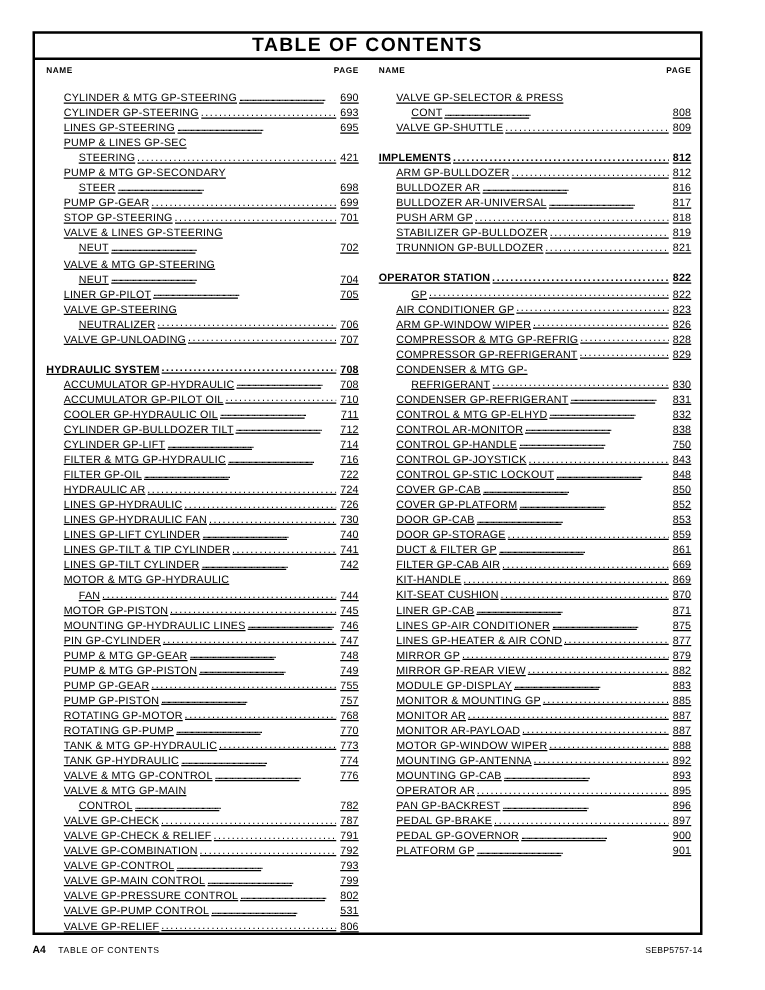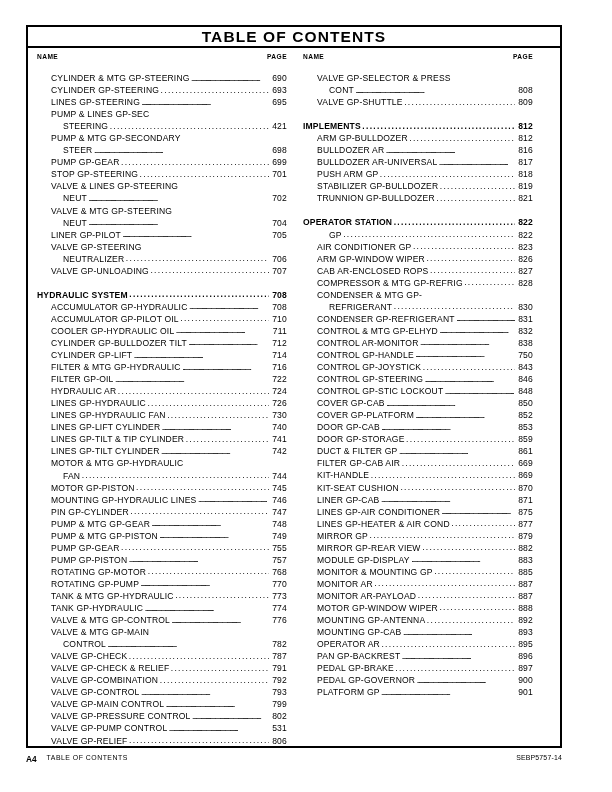--- a/index.html
+++ b/index.html
@@ -50,37 +50,38 @@
     display: flex;
     padding: 0;
     box-sizing: border-box;
   }
   .toc-column {
     width: 50%;
     box-sizing: border-box;
     padding: 5px 8px 0 8px;
   }
   .toc-column.left  { padding-left: 9px;  padding-right: 7px; }
-  .toc-column.right { padding-left: 9px;  padding-right: 27px; }
+  .toc-column.right { padding-left: 9px;  padding-right: 7px; }
 
   
   .col-head {
     display: flex;
     justify-content: space-between;
     font-size: 6.6px;
     font-weight: bold;
     letter-spacing: 0.45px;
     margin-bottom: 12px;
   }
 
   
   ul.toc-list {
     list-style: none;
     margin: 0;
     padding: 0;
+    text-decoration: underline;
   }
   li.toc-row {
     display: flex;
     align-items: baseline;
     font-size: 8.55px;
     line-height: 12.05px;
     letter-spacing: 0.18px;
     white-space: nowrap;
   }
   li.toc-row .label {
@@ -119,21 +120,21 @@
   
   li.toc-row.gap-before { margin-top: 12px; }
 
   
   #page-footer {
     position: absolute;
     left: 26px;
     top: 754px;
     width: 536px;
     display: flex;
-    align-items: flex-start;
+    align-items: flex-end;
   }
   #footer-page-num {
     font-size: 8.3px;
     font-weight: bold;
     margin-right: 10px;
   }
   #footer-doc-title {
     font-size: 6.9px;
     letter-spacing: 0.5px;
     flex: 1 1 auto;
@@ -509,28 +510,28 @@
             <span class="label">AIR CONDITIONER GP</span>
             <span class="leader"></span>
             <span class="page">823</span>
           </li>
           <li class="toc-row lvl-item">
             <span class="label">ARM GP-WINDOW WIPER</span>
             <span class="leader"></span>
             <span class="page">826</span>
           </li>
           <li class="toc-row lvl-item">
-            <span class="label">CAB AR-ENCLOSED ROPS</span>
-            <span class="leader"></span>
-            <span class="page">827</span>
-          </li>
-          <li class="toc-row lvl-item">
             <span class="label">COMPRESSOR &amp; MTG GP-REFRIG</span>
             <span class="leader"></span>
             <span class="page">828</span>
+          </li>
+          <li class="toc-row lvl-item">
+            <span class="label">COMPRESSOR GP-REFRIGERANT</span>
+            <span class="leader"></span>
+            <span class="page">829</span>
           </li>
           <li class="toc-row lvl-item nolead">
             <span class="label">CONDENSER &amp; MTG GP-</span>
             <span class="leader"></span>
             <span class="page"></span>
           </li>
           <li class="toc-row lvl-cont">
             <span class="label">REFRIGERANT</span>
             <span class="leader"></span>
             <span class="page">830</span>
@@ -552,25 +553,20 @@
           </li>
           <li class="toc-row lvl-item tight">
             <span class="label">CONTROL GP-HANDLE</span>
             <span class="leader"></span>
             <span class="page">750</span>
           </li>
           <li class="toc-row lvl-item">
             <span class="label">CONTROL GP-JOYSTICK</span>
             <span class="leader"></span>
             <span class="page">843</span>
-          </li>
-          <li class="toc-row lvl-item tight">
-            <span class="label">CONTROL GP-STEERING</span>
-            <span class="leader"></span>
-            <span class="page">846</span>
           </li>
           <li class="toc-row lvl-item tight">
             <span class="label">CONTROL GP-STIC LOCKOUT</span>
             <span class="leader"></span>
             <span class="page">848</span>
           </li>
           <li class="toc-row lvl-item tight">
             <span class="label">COVER GP-CAB</span>
             <span class="leader"></span>
             <span class="page">850</span>

